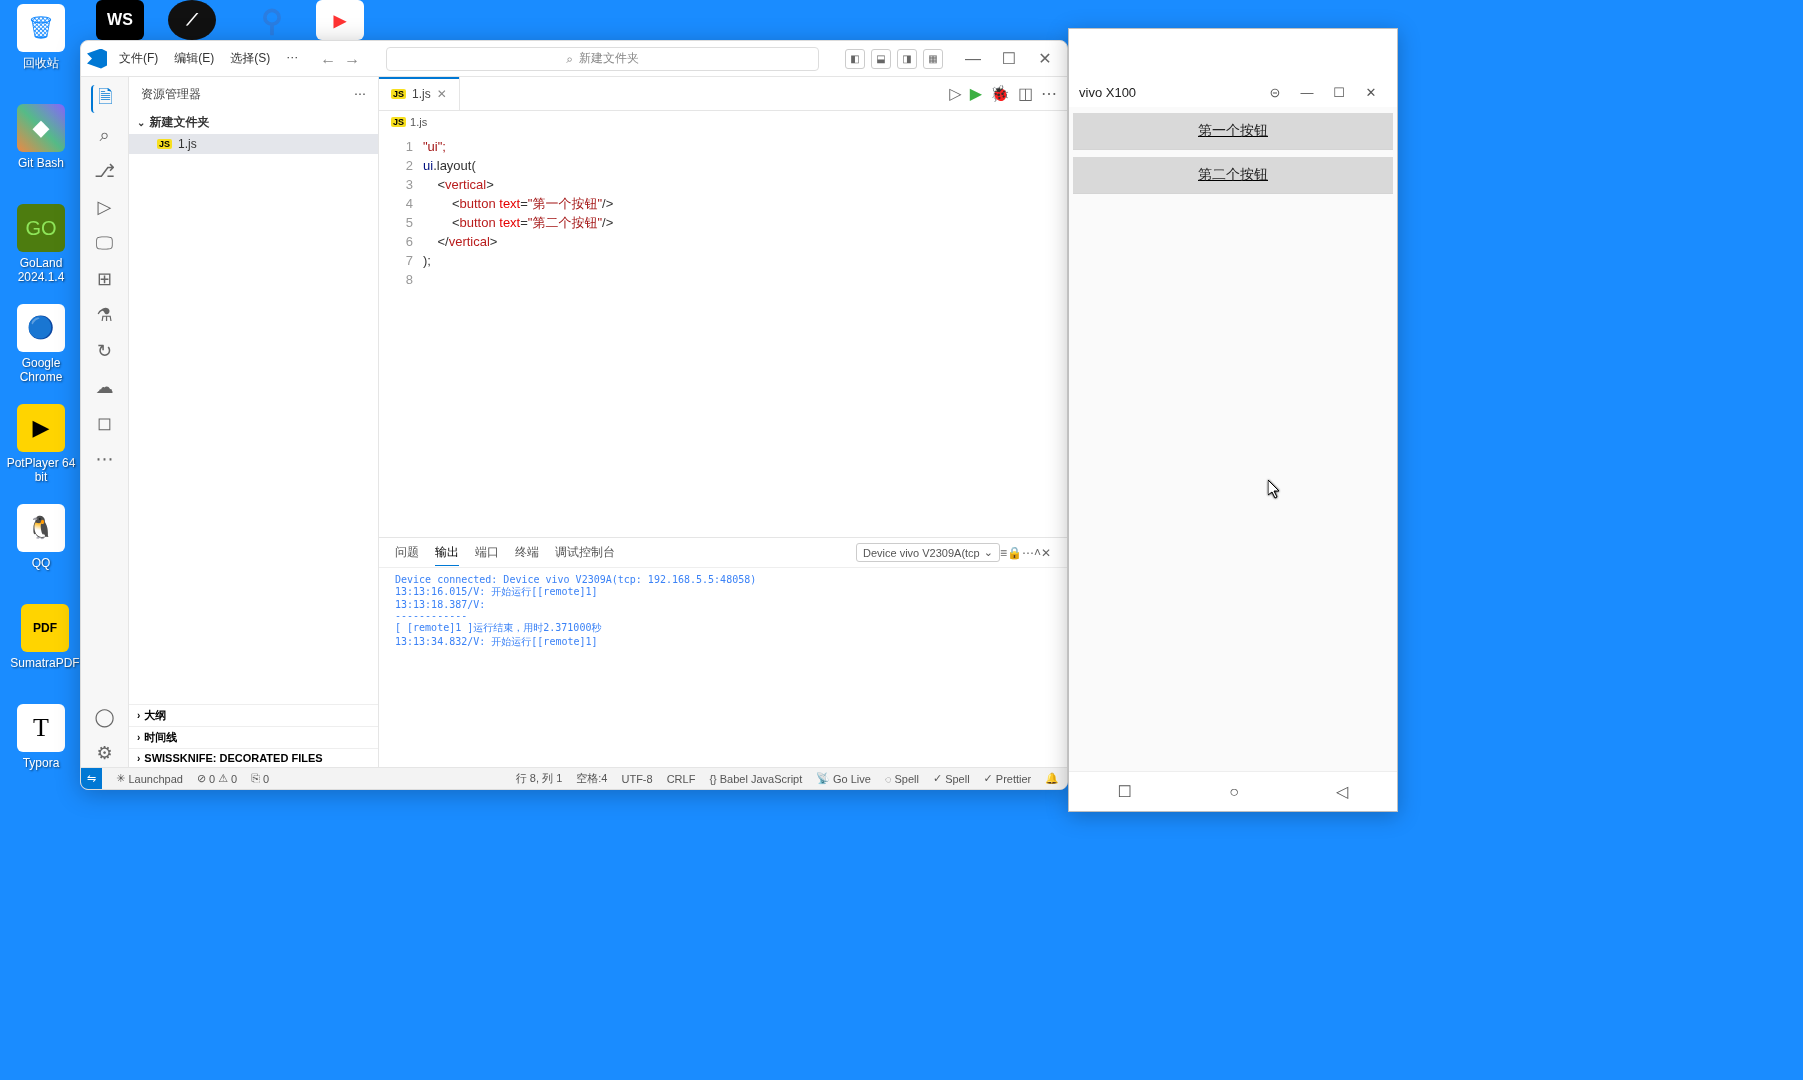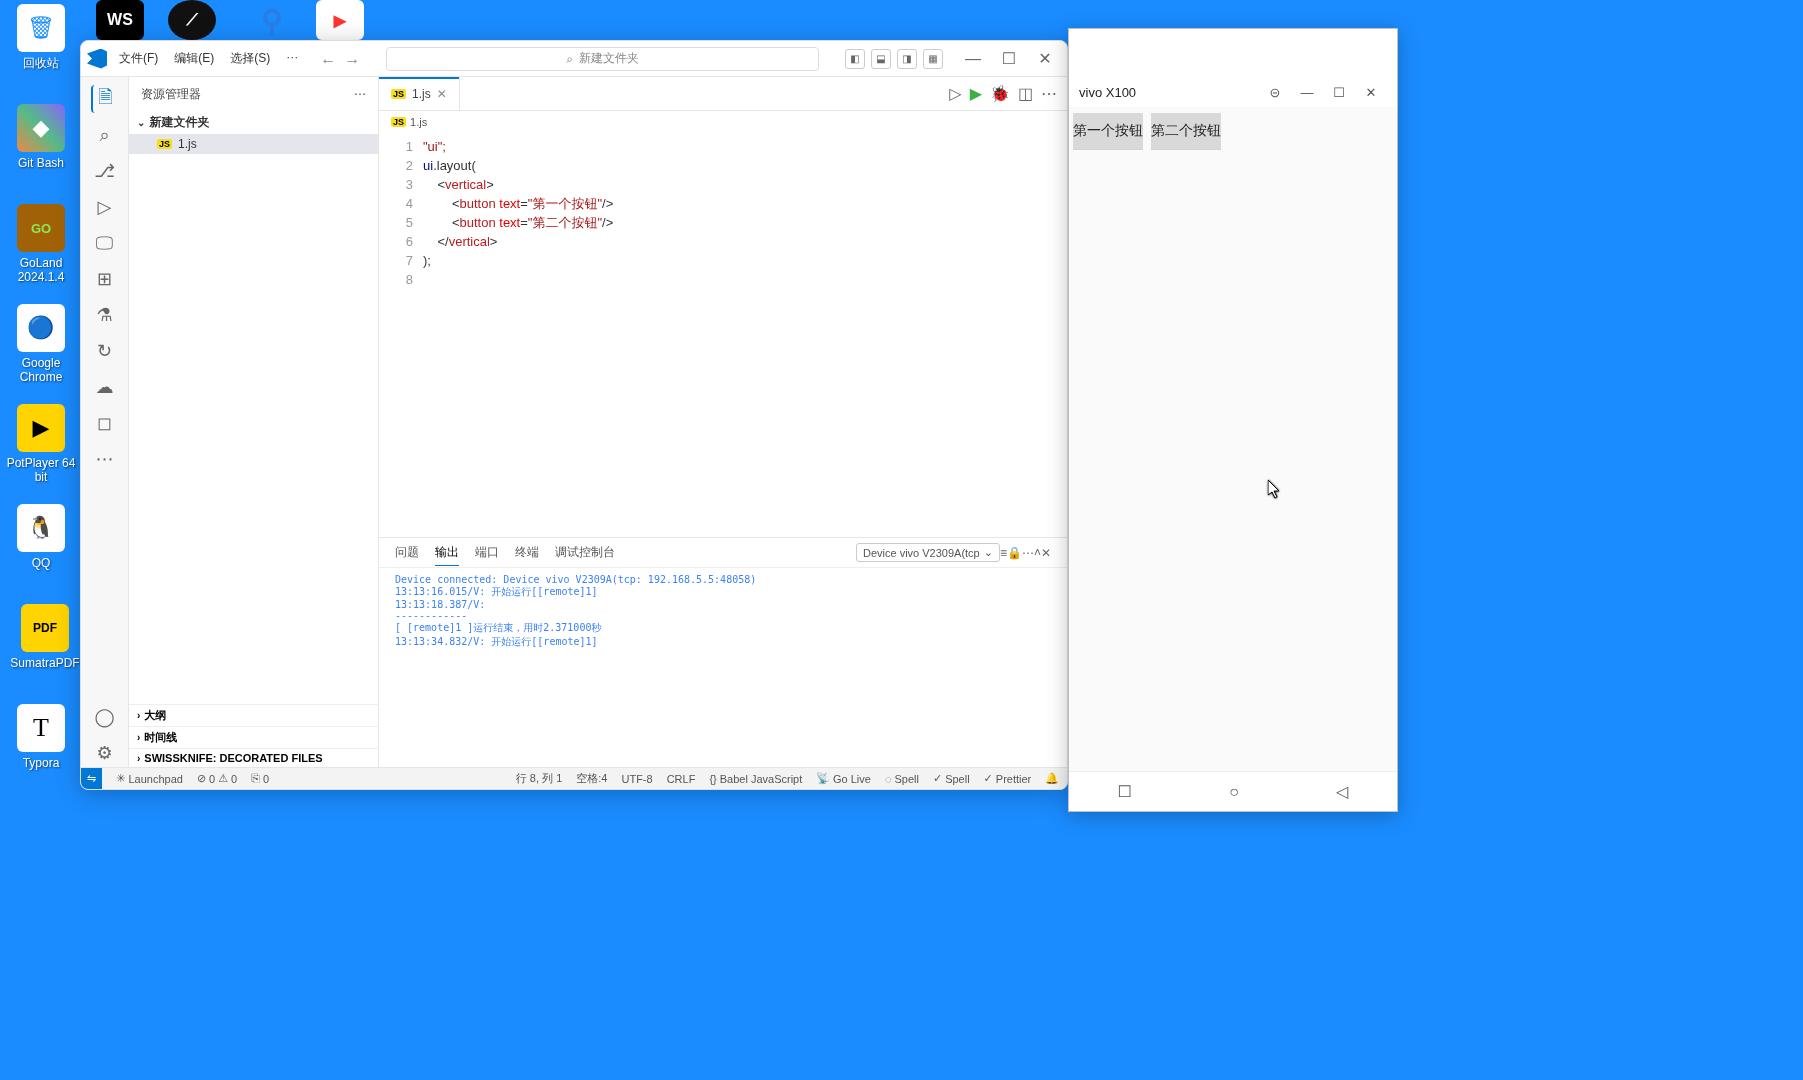--- a/index.html
+++ b/index.html
@@ -80,21 +80,21 @@
 .statusbar .sbitem{display:flex;align-items:center;gap:3px;cursor:pointer;}
 .statusbar .sb-right{margin-left:auto;display:flex;gap:14px;}
 
 
 .phone{position:absolute;left:1068px;top:28px;width:330px;height:784px;background:#fff;border:1px solid #bfbfbf;display:flex;flex-direction:column;box-shadow:0 4px 20px rgba(0,0,0,.25);}
 .ph-title{height:30px;display:flex;align-items:center;padding:0 10px;font-size:13px;color:#222;margin-top:48px;}
 .ph-title .spacer{flex:1;}
 .ph-title .wc{width:32px;text-align:center;color:#555;cursor:pointer;}
 .ph-status{height:26px;background:#16a085;color:#fff;display:flex;align-items:center;justify-content:space-between;padding:0 10px;font-size:10px;}
 .ph-status .l,.ph-status .r{display:flex;align-items:center;gap:3px;}
-.ph-content{flex:1;background:#fafafa;padding:6px 4px;display:flex;flex-direction:row;gap:8px;align-items:stretch;}
+.ph-content{flex:1;background:#fafafa;padding:6px 4px;display:flex;flex-direction:column;gap:8px;align-items:stretch;text-decoration:underline;}
 .ph-btn{height:36px;background:#d9d9d9;display:flex;align-items:center;justify-content:center;font-size:14px;color:#222;box-shadow:0 1px 0 rgba(0,0,0,.15);cursor:pointer;}
 .ph-nav{height:40px;border-top:1px solid #eee;display:flex;align-items:center;justify-content:space-around;color:#555;}
 .ph-nav span{font-size:16px;cursor:pointer;}
 
 
 .cursor{position:absolute;width:14px;height:20px;pointer-events:none;}
 .cursor svg{filter:drop-shadow(0 0 1px #000);}
 
 .chev{display:inline-block;transform:rotate(0);font-size:10px;}
 </style>
@@ -105,21 +105,21 @@
 
   <div class="desktop-icon" style="left:3px;top:4px">
       <div class="ico" style="background:#fff;color:#1a8cff">🗑</div>
       <div class="lbl">回收站</div>
     </div>
   <div class="desktop-icon" style="left:3px;top:104px">
       <div class="ico" style="background:linear-gradient(45deg,#e84,#5b8,#86f)">◆</div>
       <div class="lbl">Git Bash</div>
     </div>
   <div class="desktop-icon" style="left:3px;top:204px">
-      <div class="ico" style="background:#a16207;color:#8ee559;font-size:13px;font-weight:700">GO</div>
+      <div class="ico" style="background:#4d7c0f;color:#8ee559;font-size:20px;font-weight:400">GO</div>
       <div class="lbl">GoLand 2024.1.4</div>
     </div>
   <div class="desktop-icon" style="left:3px;top:304px">
       <div class="ico" style="background:#fff;">🔵</div>
       <div class="lbl">Google Chrome</div>
     </div>
   <div class="desktop-icon" style="left:3px;top:404px">
       <div class="ico" style="background:#ffd400;color:#000">▶</div>
       <div class="lbl">PotPlayer 64 bit</div>
     </div>

